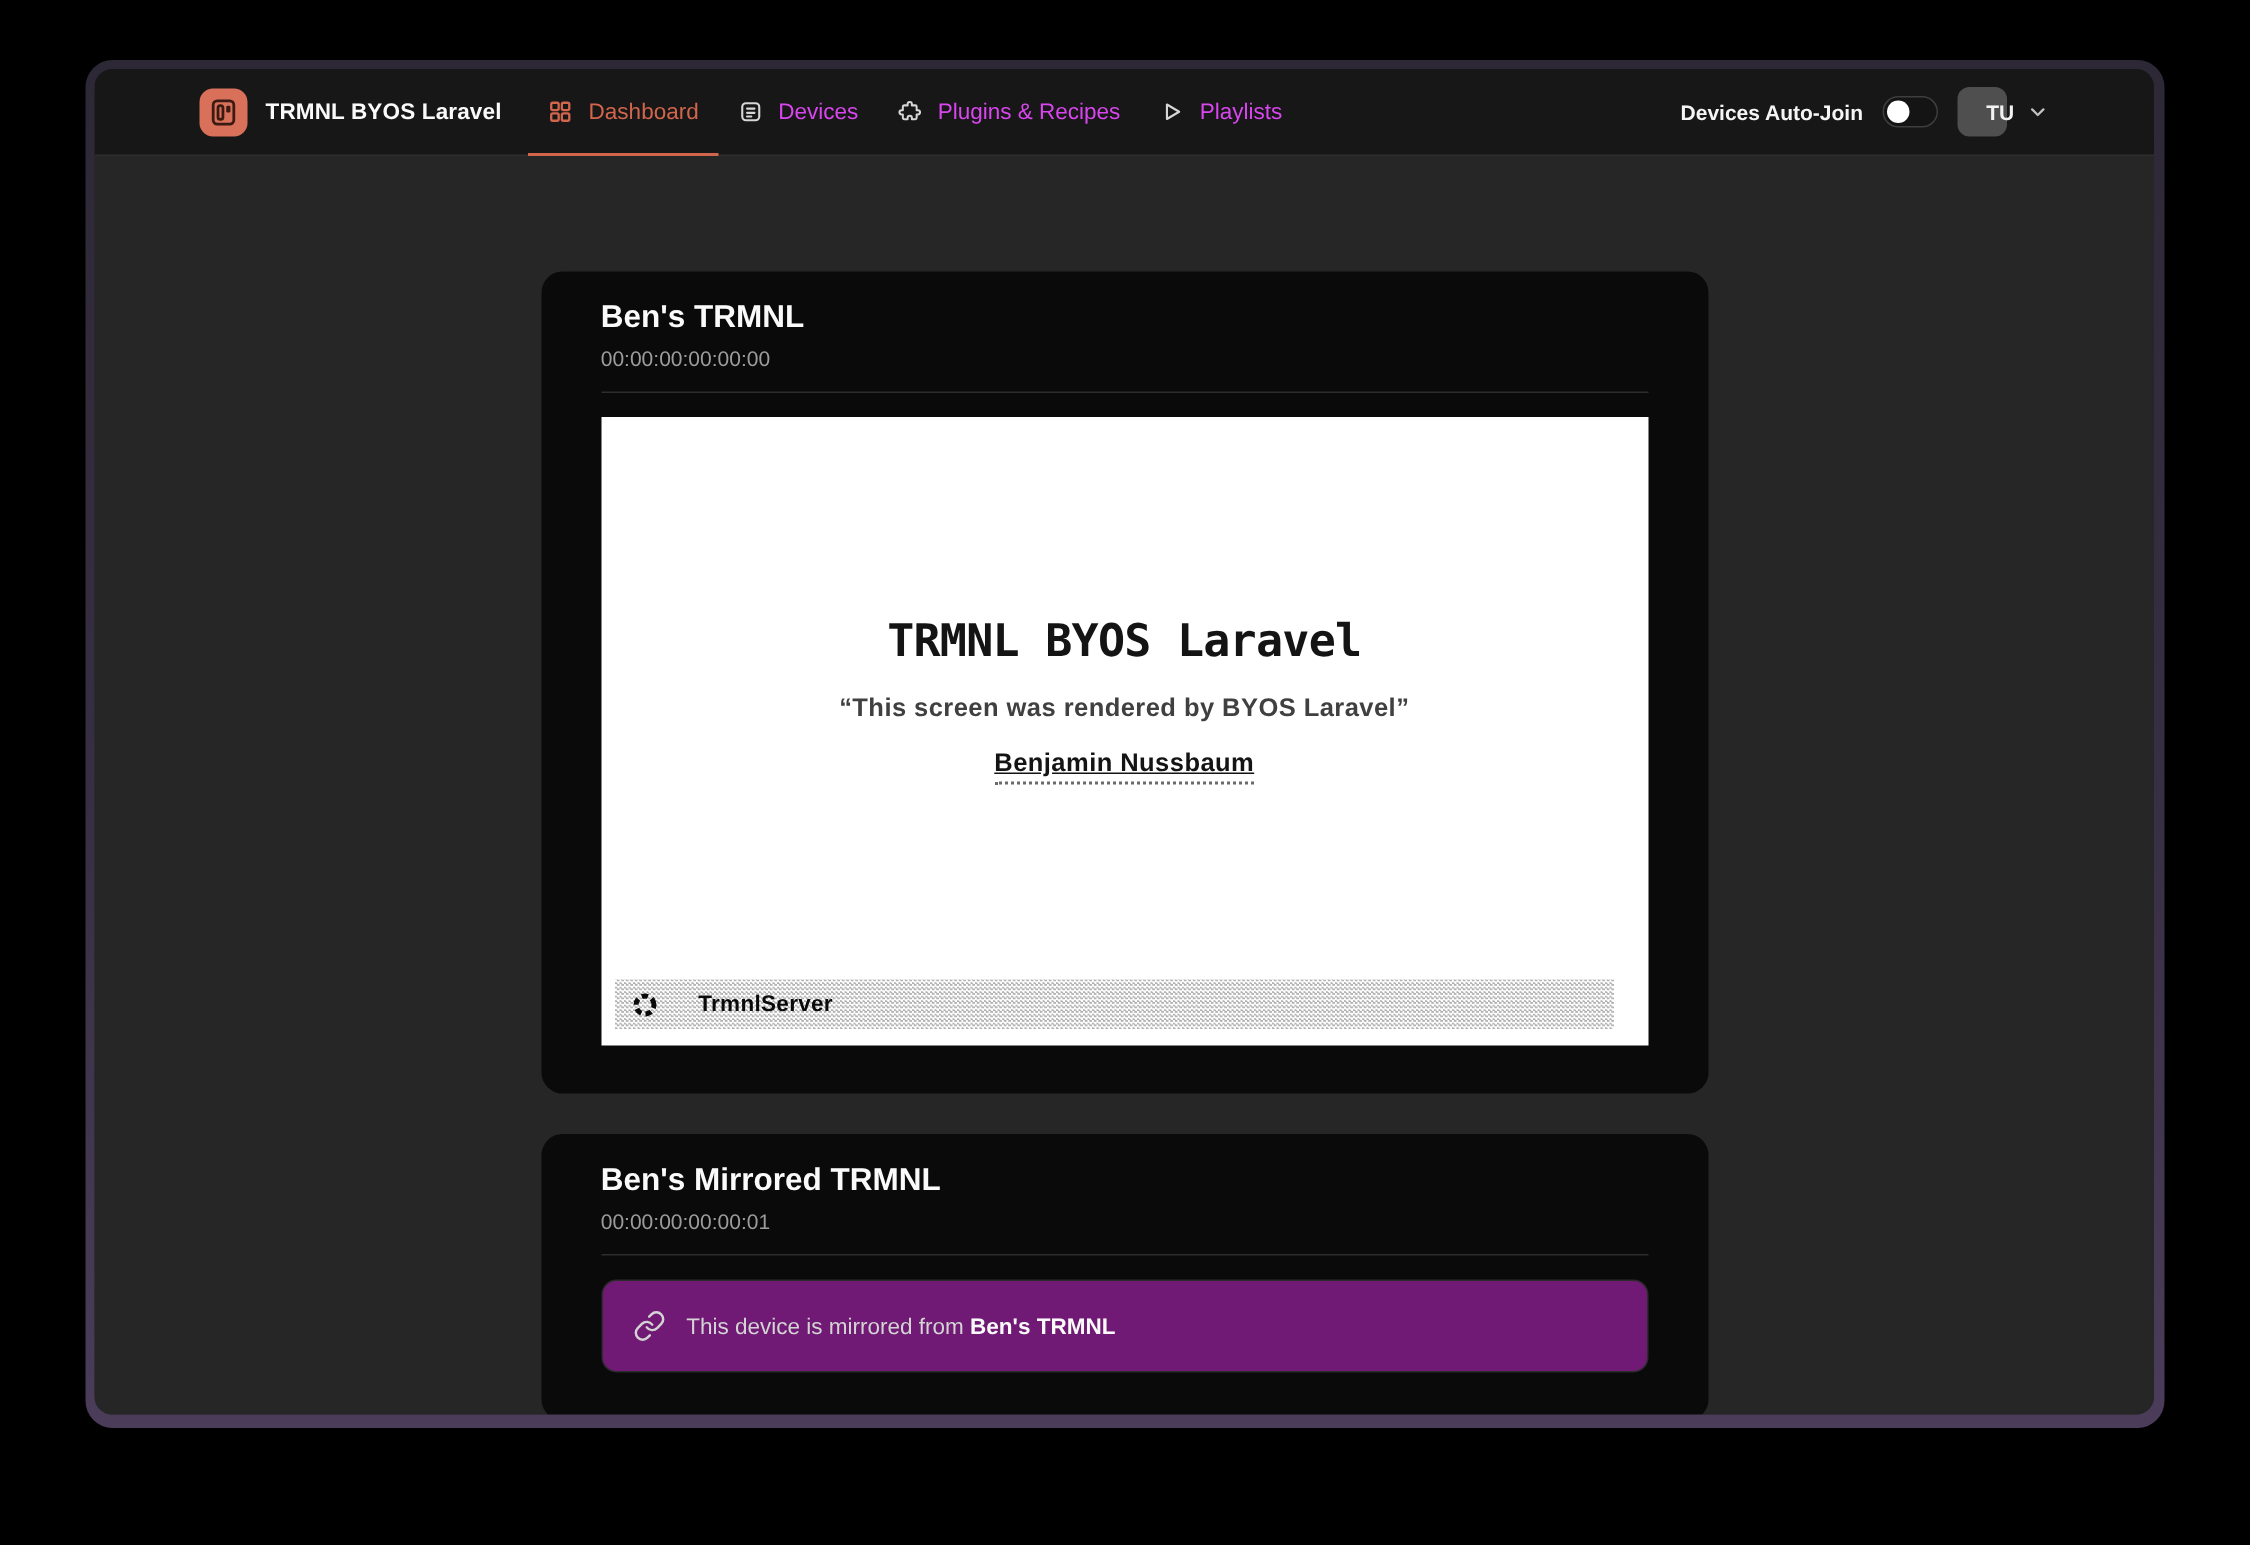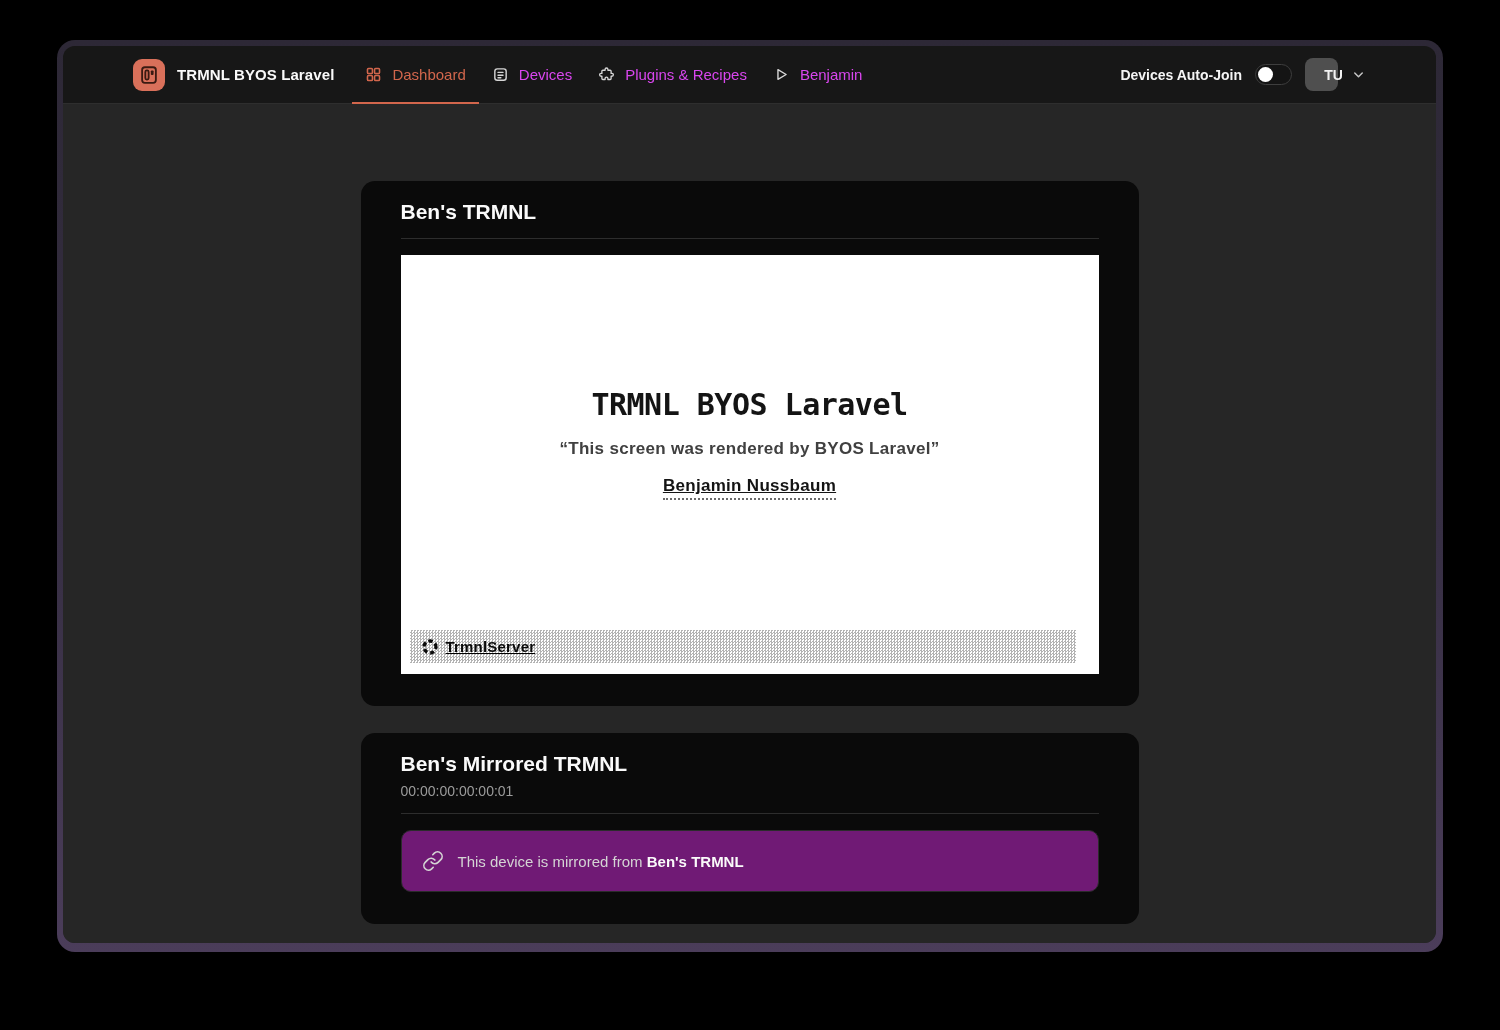--- a/index.html
+++ b/index.html
@@ -98,21 +98,21 @@
     margin-top: 17px; color: #404040; font-size: 17px; font-weight: 700; letter-spacing: 0.3px;
   }
   .screen-author {
     margin-top: 17px; color: #141414; font-size: 17px; font-weight: 700; letter-spacing: 0.3px;
     border-bottom: 2px dotted #6b6b6b; padding-bottom: 2px; text-decoration: underline;
   }
   .screen-badge {
     position: absolute; left: 9px; right: 23px; bottom: 11px; height: 33px;
     background: conic-gradient(#b3b3b3 25%, #ffffff 0 50%, #b3b3b3 0 75%, #ffffff 0);
     background-size: 3px 3px;
-    display: flex; align-items: center; gap: 6px; padding-left: 10px; text-decoration: underline;
+    display: flex; align-items: center; gap: 26px; padding-left: 10px;
   }
   .badge-label { color: #0a0a0a; font-size: 15px; font-weight: 700; letter-spacing: 0.2px; }
 
   
   .mirror-box {
     margin-top: 16px;
     background: #701a75; border: 1px solid #2b2b2b; border-radius: 10px;
     padding: 19px 20px;
     display: flex; align-items: center; gap: 14px;
   }
@@ -169,21 +169,21 @@
             </svg>
           </span>
           <span>Plugins &amp; Recipes</span>
         </div>
         <div class="nav-item">
           <span>
             <svg width="17" height="17" viewBox="0 0 24 24" fill="none" stroke="#d6d6d6" stroke-width="2" stroke-linejoin="round">
               <path d="M7 5.2v13.6L18.5 12z"></path>
             </svg>
           </span>
-          <span>Benjamin</span>
+          <span>Playlists</span>
         </div>
       </div>
 
       <div class="navbar-right">
         <span class="auto-join-label">Devices Auto-Join</span>
         <div class="toggle">
           <div class="toggle-knob"></div>
         </div>
         <div class="avatar">TU</div>
         <span>
@@ -191,20 +191,21 @@
             <path d="M6 9.5l6 6 6-6"></path>
           </svg>
         </span>
       </div>
     </div>
 
     <div class="main">
 
       <div class="device-card first">
         <div class="device-name">Ben's TRMNL</div>
+        <div class="device-mac">00:00:00:00:00:00</div>
         <div class="card-divider"></div>
 
         <div class="screen">
           <div class="screen-title">TRMNL BYOS Laravel</div>
           <div class="screen-quote">“This screen was rendered by BYOS Laravel”</div>
           <div class="screen-author">Benjamin Nussbaum</div>
           <div class="screen-badge">
             <span>
               <svg width="20" height="20" viewBox="0 0 24 24" fill="none" stroke="#0a0a0a" stroke-width="4">
                 <circle cx="12" cy="12" r="7.2" stroke-dasharray="5 3.4" transform="rotate(-20 12 12)"></circle>

